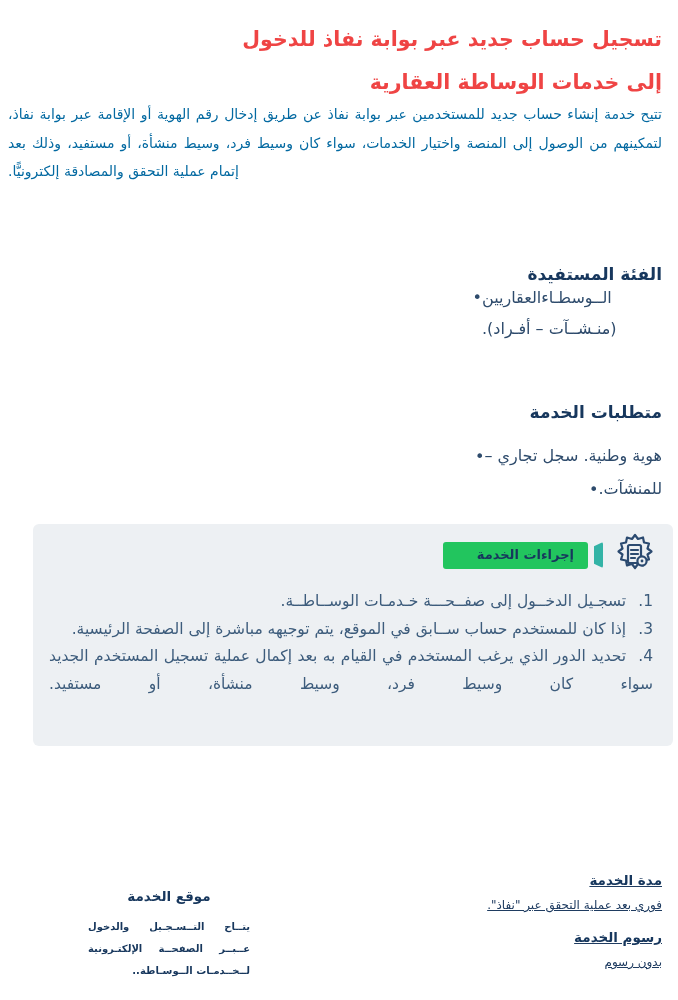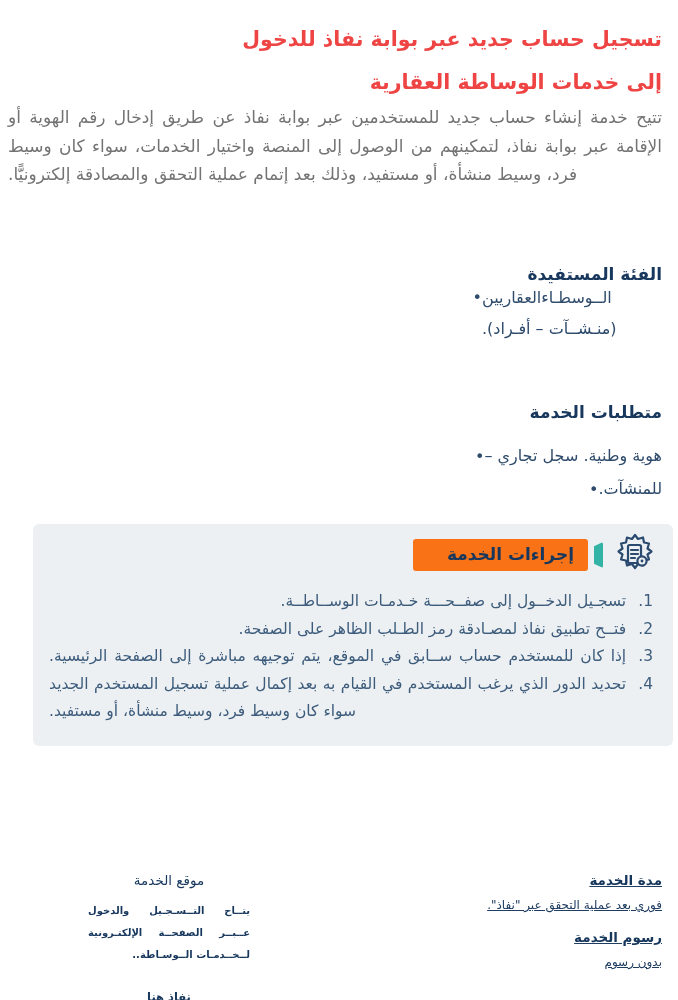--- a/index.html
+++ b/index.html
@@ -9,21 +9,21 @@
   }
   
   .doc-title{
     position:absolute;top:4px;right:16px;width:452px;
     font-size:20.5px;font-weight:bold;color:#ef4444;
     line-height:43px;text-align:right;
   }
   
   .intro{
     position:absolute;top:86px;right:16px;left:8px;
-    font-size:17px;line-height:28.5px;color:#737373;
+    font-size:14px;line-height:28.5px;color:#0369a1;
     text-align:justify;text-align-last:left;
   }
   
   .sec-h{
     position:absolute;right:16px;
     font-size:17px;font-weight:bold;color:#17375D;text-align:right;
   }
   .h-benef{top:250px;}
   .h-req{top:388px;}
   
@@ -48,22 +48,22 @@
     position:absolute;top:2px;right:12px;height:58px;
     display:flex;align-items:center;gap:6px;
   }
   .gear-wrap{width:52px;height:52px;flex:0 0 auto;}
   .accent-bar{
     width:9px;height:26px;background:#33B3A6;flex:0 0 auto;
     clip-path:polygon(100% 0,100% 100%,0 84%,0 16%);
     border-radius:2px;
   }
   .proc-title{
-    background:#f97316;border-radius:3px;padding:5px 14px 7px 34px;
-    font-size:17px;font-weight:bold;color:#17375D;white-space:nowrap;
+    background:#22c55e;border-radius:3px;padding:5px 14px 7px 34px;
+    font-size:13px;font-weight:bold;color:#17375D;white-space:nowrap;
   }
   
   .watermark{
     position:absolute;top:7px;left:12px;width:330px;text-align:center;
     color:#ffffff;font-weight:bold;pointer-events:none;
     text-shadow:-1px -1px 0 #222,1px -1px 0 #222,-1px 1px 0 #222,1px 1px 0 #222,0 2px 2px rgba(0,0,0,.35);
   }
   .watermark .wm1{font-size:15px;line-height:22px;letter-spacing:.2px;}
   .watermark .wm2{font-size:9.5px;line-height:16px;}
   
@@ -77,21 +77,21 @@
   .step:nth-of-type(4){text-align:justify;text-align-last:left;}
   
   .info-right{
     position:absolute;top:872px;right:16px;width:240px;text-align:right;color:#1F3C61;text-decoration:underline;
   }
   .info-right h3{margin:0 0 9px 0;font-size:13.5px;font-weight:bold;color:#17375D;}
   .info-right p{margin:8px 0 16px 0;font-size:12px;line-height:16px;}
   .info-left{
     position:absolute;top:872px;left:76px;width:186px;text-align:center;color:#17375D;
   }
-  .info-left h3{margin:0 0 10px 0;font-size:13.5px;font-weight:normal;}
+  .info-left h3{margin:16px 0 10px 0;font-size:13.5px;font-weight:bold;}
   .info-left .loc-text{
     margin:12px;font-size:10px;font-weight:bold;line-height:22px;
     text-align:justify;text-align-last:right;
   }
   .info-left .loc-link{
     display:inline-block;margin-top:12px;font-size:11.5px;font-weight:bold;
     color:#17375D;text-decoration:none;cursor:pointer;
   }
 </style>
 </head>
@@ -142,23 +142,20 @@
     <span class="proc-title">إجراءات الخدمة</span>
   </div>
 
 
   <div class="steps">
 
       <div class="step">
         <span class="num">1.</span><span>تسجـيل الدخــول إلى صفــحـــة خـدمـات الوســاطــة.</span>
       </div>
 
-      <div class="step">
-        <span class="num">2.</span><span>فتــح تطبيق نفاذ لمصـادقة رمز الطـلب الظاهر على الصفحة.</span>
-      </div>
 
       <div class="step">
         <span class="num">3.</span><span>إذا كان للمستخدم حساب ســابق في الموقع، يتم توجيهه مباشرة إلى الصفحة الرئيسية.</span>
       </div>
 
       <div class="step">
         <span class="num">4.</span><span>تحديد الدور الذي يرغب المستخدم في القيام به بعد إكمال عملية تسجيل المستخدم الجديد سواء كان وسيط فرد، وسيط منشأة، أو مستفيد.</span>
       </div>
     </div>
 </div>

